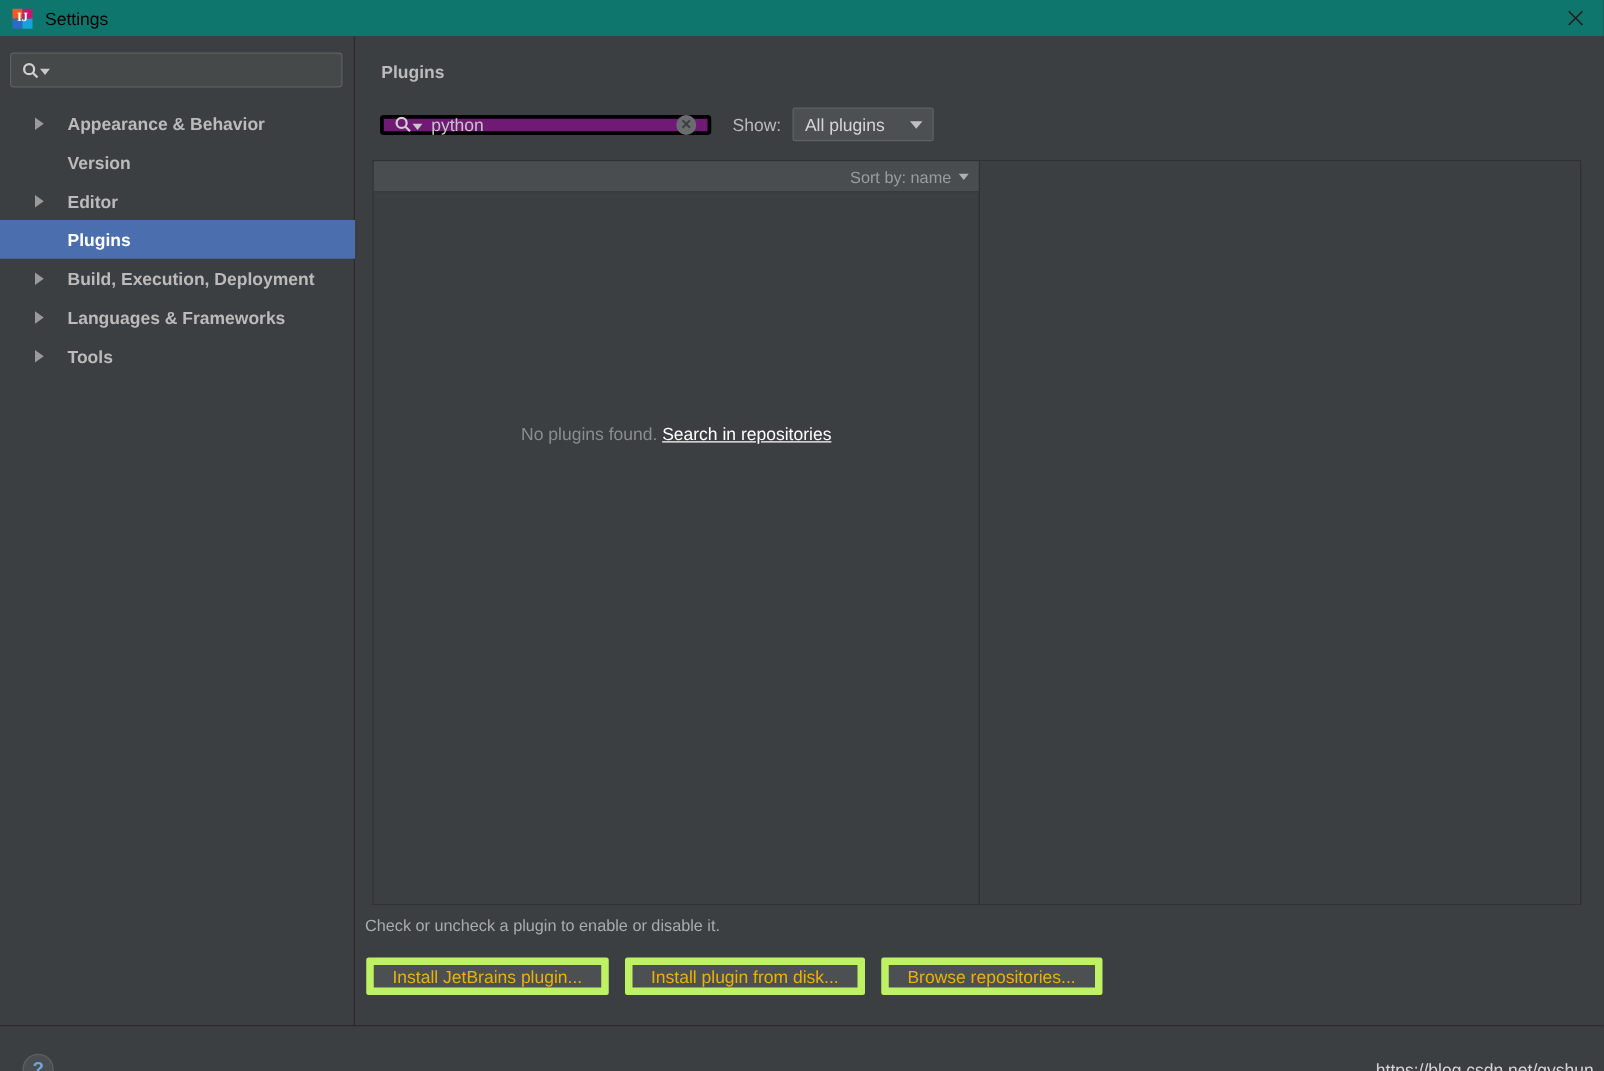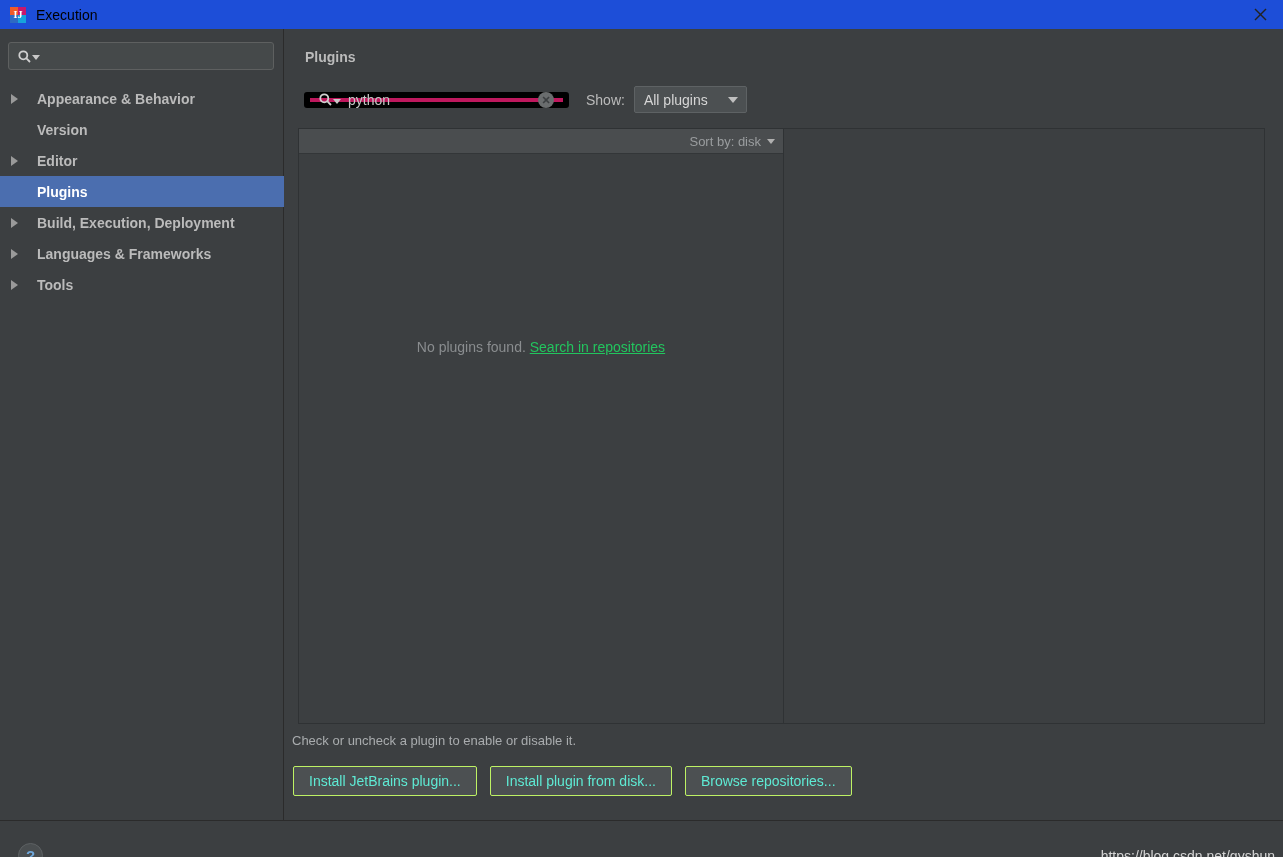--- a/index.html
+++ b/index.html
@@ -15,21 +15,21 @@
     font-size: 13px;
     color: #bbbbbb;
     position: relative;
   }
 
   
   .titlebar {
     position: absolute;
     left: 0; top: 0;
     width: 1283px; height: 29px;
-    background: #1d4ed8;
+    background: #0f766e;
     display: flex;
     align-items: center;
   }
   .titlebar .tb-icon {
     margin-left: 10px;
     width: 16px; height: 16px;
     position: relative;
     flex: none;
   }
   .tb-icon .q1, .tb-icon .q2, .tb-icon .q3, .tb-icon .q4 {
@@ -117,21 +117,21 @@
 
   .tree {
     position: absolute;
     left: 0; top: 54px;
     width: 284px;
   }
   .tree-row {
     height: 31px;
     display: flex;
     align-items: center;
-    padding-left: 11px;
+    padding-left: 28px;
     box-sizing: border-box;
     position: relative;
   }
   .tree-row .arrow {
     width: 16px;
     display: flex;
     align-items: center;
     justify-content: flex-start;
     flex: none;
   }
@@ -177,22 +177,22 @@
   }
 
   .filter-row {
     position: absolute;
     left: 19px; top: 57px;
     display: flex;
     align-items: center;
   }
   .plugin-search {
     width: 265px; height: 16px;
-    background: #be185d;
-    border: 6px solid #000000;
+    background: #701a75;
+    border: 3px solid #000000;
     border-radius: 3px;
     box-sizing: border-box;
     display: flex;
     align-items: center;
     position: relative;
   }
   .plugin-search .mag { margin-left: 9px; display:flex; align-items:center; }
   .plugin-search .caret {
     width: 0; height: 0;
     border-left: 4px solid transparent;
@@ -292,21 +292,21 @@
   }
   .empty-msg {
     position: absolute;
     left: 0; right: 0;
     top: 210px;
     text-align: center;
     font-size: 14px;
     color: #8a8d8f;
   }
   .empty-msg a {
-    color: #22c55e;
+    color: #ffffff;
     text-decoration: underline;
   }
   .list-right {
     flex: 1;
     background: #3c3f41;
   }
 
   .hint-text {
     position: absolute;
     left: 305px; top: 733px;
@@ -316,23 +316,23 @@
 
   .btn-row {
     position: absolute;
     left: 306px; top: 766px;
     display: flex;
     gap: 13px;
   }
   .gbtn {
     height: 30px;
     background: #4c5052;
-    border: 1px solid #bef264;
+    border: 6px solid #bef264;
     border-radius: 2px;
-    color: #5eead4;
+    color: #eab308;
     font-size: 14px;
     font-family: "Liberation Sans", sans-serif;
     padding: 0 15px;
     box-sizing: border-box;
     display: flex;
     align-items: center;
     justify-content: center;
     white-space: nowrap;
   }
 
@@ -370,21 +370,21 @@
 <body>
 
 <div class="titlebar">
   <div class="tb-icon">
     <span class="q1"></span>
       <span class="q2"></span>
       <span class="q3"></span>
       <span class="q4"></span>
     <span class="glyph">IJ</span>
   </div>
-  <div class="tb-title">Execution</div>
+  <div class="tb-title">Settings</div>
   <div class="tb-close">
     <svg width="13" height="13" viewBox="0 0 13 13" aria-hidden="true">
       <line x1="1" y1="1" x2="12" y2="12" stroke="#222" stroke-width="1.4"></line>
       <line x1="12" y1="1" x2="1" y2="12" stroke="#222" stroke-width="1.4"></line>
     </svg>
   </div>
 </div>
 
 <div class="window">
 
@@ -473,21 +473,21 @@
 
       <div class="combo">
         <span class="combo-text">All plugins</span>
         <span class="combo-arrow"></span>
       </div>
     </div>
 
     <div class="list-panel" style="left:13px; top:99px;">
       <div class="list-left">
         <div class="list-header">
-          <span class="sort-text">Sort by: disk</span>
+          <span class="sort-text">Sort by: name</span>
           <span class="sort-arrow"></span>
         </div>
         <div class="empty-msg">
           <span>No plugins found.</span>
           <a href="#">Search in repositories</a>
         </div>
       </div>
       <div class="list-right"></div>
     </div>
 

